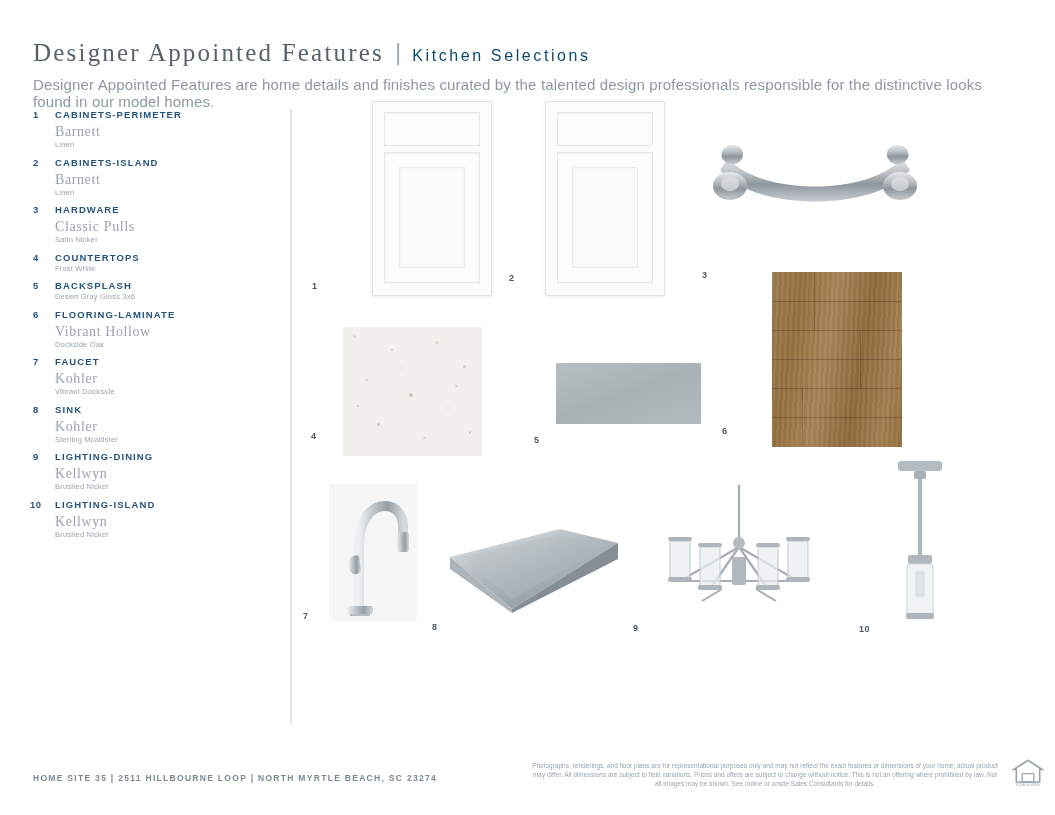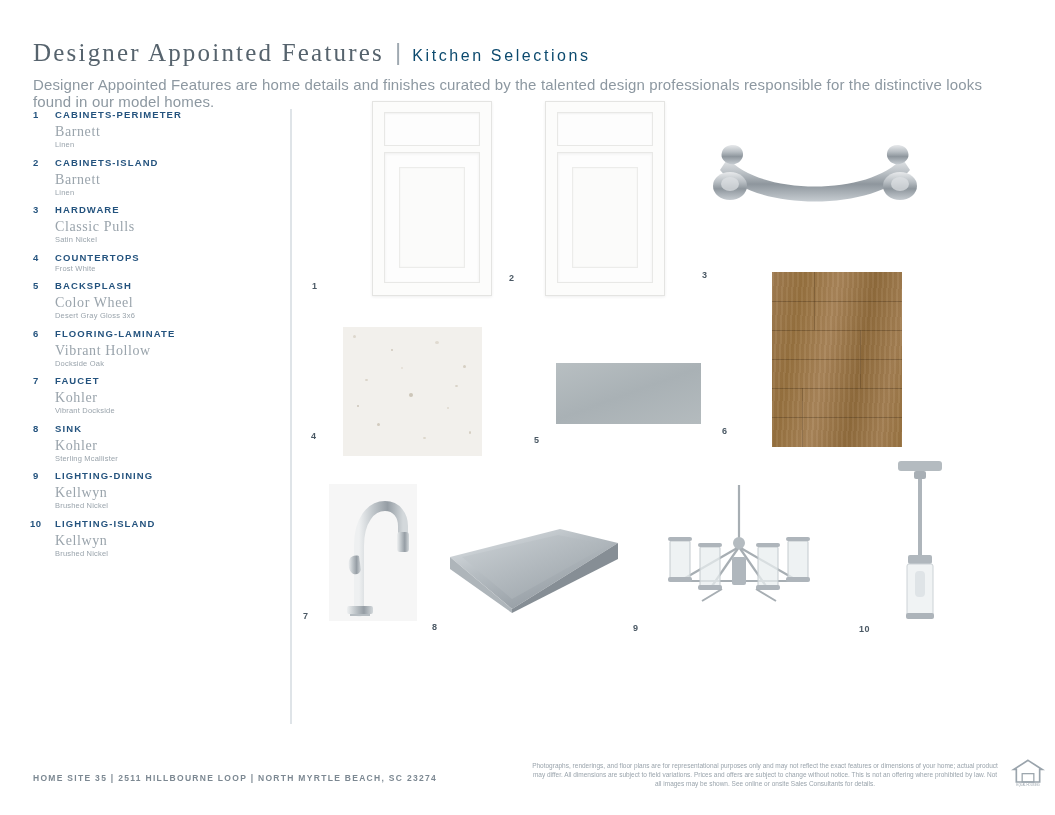--- a/index.html
+++ b/index.html
@@ -260,21 +260,20 @@
 
     <div class="legend-item">
       <span class="legend-num">4</span>
       <div class="legend-cat">COUNTERTOPS</div>
       <div class="legend-desc">Frost White</div>
     </div>
 
     <div class="legend-item">
       <span class="legend-num">5</span>
       <div class="legend-cat">BACKSPLASH</div>
-      <div class="legend-name">Color Wheel</div>
       <div class="legend-desc">Desert Gray Gloss 3x6</div>
     </div>
 
     <div class="legend-item">
       <span class="legend-num">6</span>
       <div class="legend-cat">FLOORING-LAMINATE</div>
       <div class="legend-name">Vibrant Hollow</div>
       <div class="legend-desc">Dockside Oak</div>
     </div>
 

